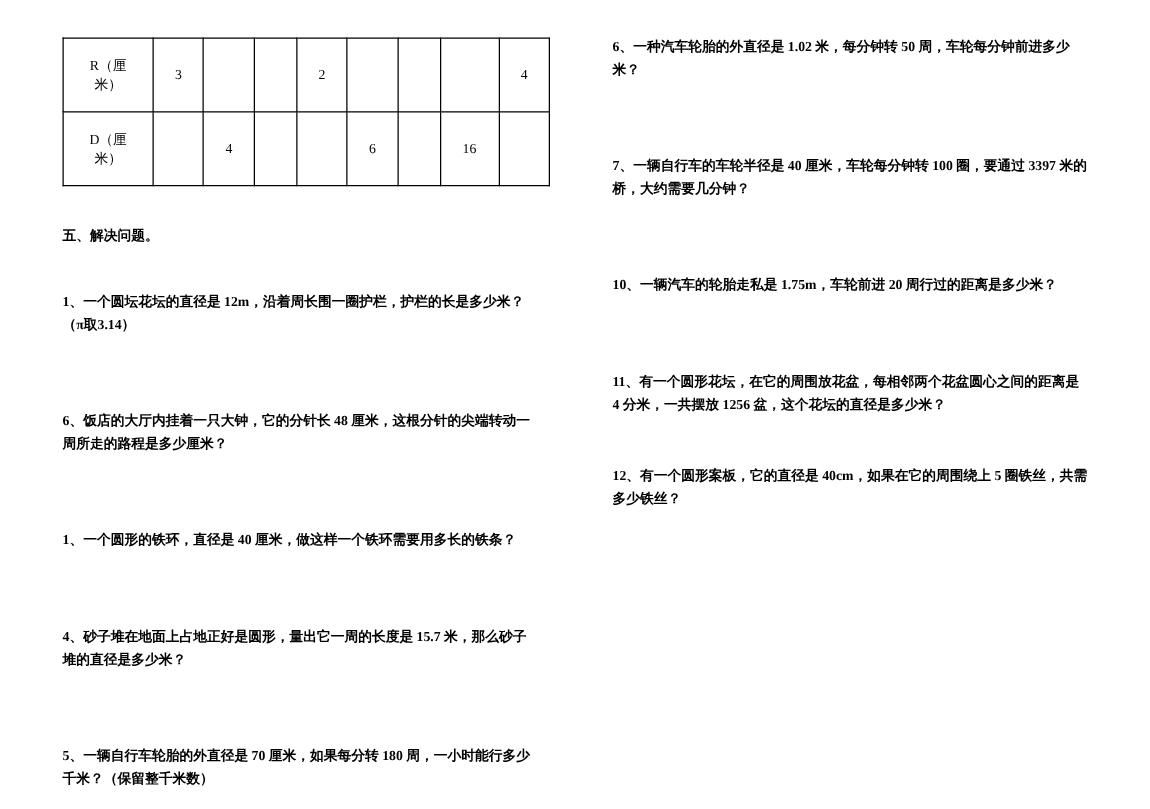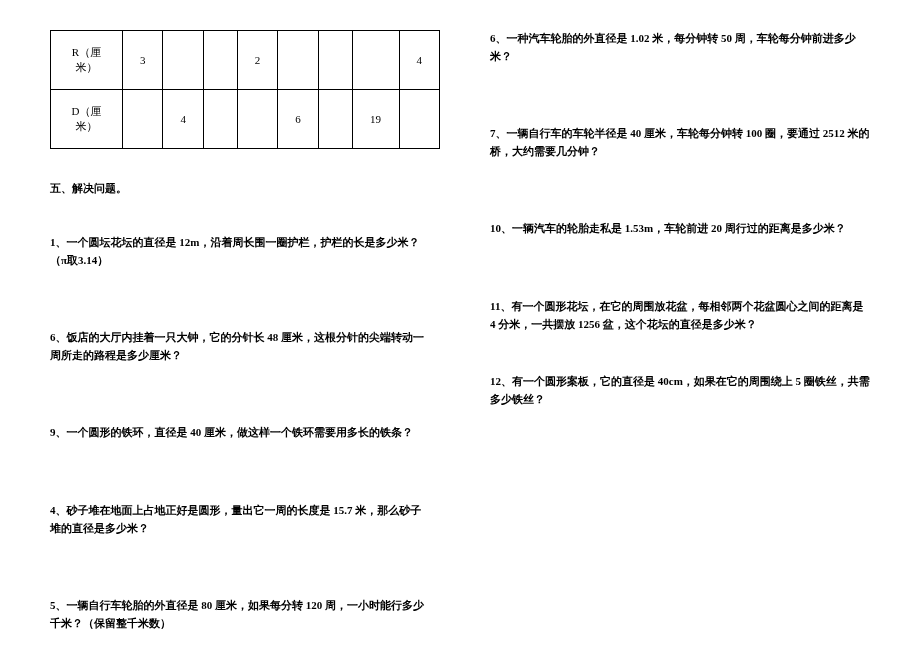--- a/index.html
+++ b/index.html
@@ -75,55 +75,55 @@
         <td>4</td>
       </tr>
       <tr>
         <td>D（厘米）</td>
         <td></td>
         <td>4</td>
         <td></td>
         <td></td>
         <td>6</td>
         <td></td>
-        <td>19</td>
+        <td>16</td>
         <td></td>
       </tr>
     </tbody>
       </table>
 
     <div class="section-title">五、解决问题。</div>
 
     <div class="qblock">
         <div class="question">1、一个圆坛花坛的直径是 12m，沿着周长围一圈护栏，护栏的长是多少米？（π取3.14）</div>
       </div>
     <div class="qblock">
         <div class="question">6、饭店的大厅内挂着一只大钟，它的分针长 48 厘米，这根分针的尖端转动一周所走的路程是多少厘米？</div>
       </div>
     <div class="qblock">
-        <div class="question">9、一个圆形的铁环，直径是 40 厘米，做这样一个铁环需要用多长的铁条？</div>
+        <div class="question">1、一个圆形的铁环，直径是 40 厘米，做这样一个铁环需要用多长的铁条？</div>
       </div>
     <div class="qblock">
         <div class="question">4、砂子堆在地面上占地正好是圆形，量出它一周的长度是 15.7 米，那么砂子堆的直径是多少米？</div>
       </div>
     <div class="qblock">
-        <div class="question">5、一辆自行车轮胎的外直径是 80 厘米，如果每分转 120 周，一小时能行多少千米？（保留整千米数）</div>
+        <div class="question">5、一辆自行车轮胎的外直径是 70 厘米，如果每分转 180 周，一小时能行多少千米？（保留整千米数）</div>
       </div>
 
   </div>
 
   <div class="right-col">
     <div class="qblock">
         <div class="question">6、一种汽车轮胎的外直径是 1.02 米，每分钟转 50 周，车轮每分钟前进多少米？</div>
       </div>
     <div class="qblock">
-        <div class="question">7、一辆自行车的车轮半径是 40 厘米，车轮每分钟转 100 圈，要通过 2512 米的桥，大约需要几分钟？</div>
+        <div class="question">7、一辆自行车的车轮半径是 40 厘米，车轮每分钟转 100 圈，要通过 3397 米的桥，大约需要几分钟？</div>
       </div>
     <div class="qblock">
-        <div class="question">10、一辆汽车的轮胎走私是 1.53m，车轮前进 20 周行过的距离是多少米？</div>
+        <div class="question">10、一辆汽车的轮胎走私是 1.75m，车轮前进 20 周行过的距离是多少米？</div>
       </div>
     <div class="qblock tight">
         <div class="question">11、有一个圆形花坛，在它的周围放花盆，每相邻两个花盆圆心之间的距离是 4 分米，一共摆放 1256 盆，这个花坛的直径是多少米？</div>
       </div>
     <div class="qblock">
         <div class="question">12、有一个圆形案板，它的直径是 40cm，如果在它的周围绕上 5 圈铁丝，共需多少铁丝？</div>
       </div>
   </div>
 </div>
 

